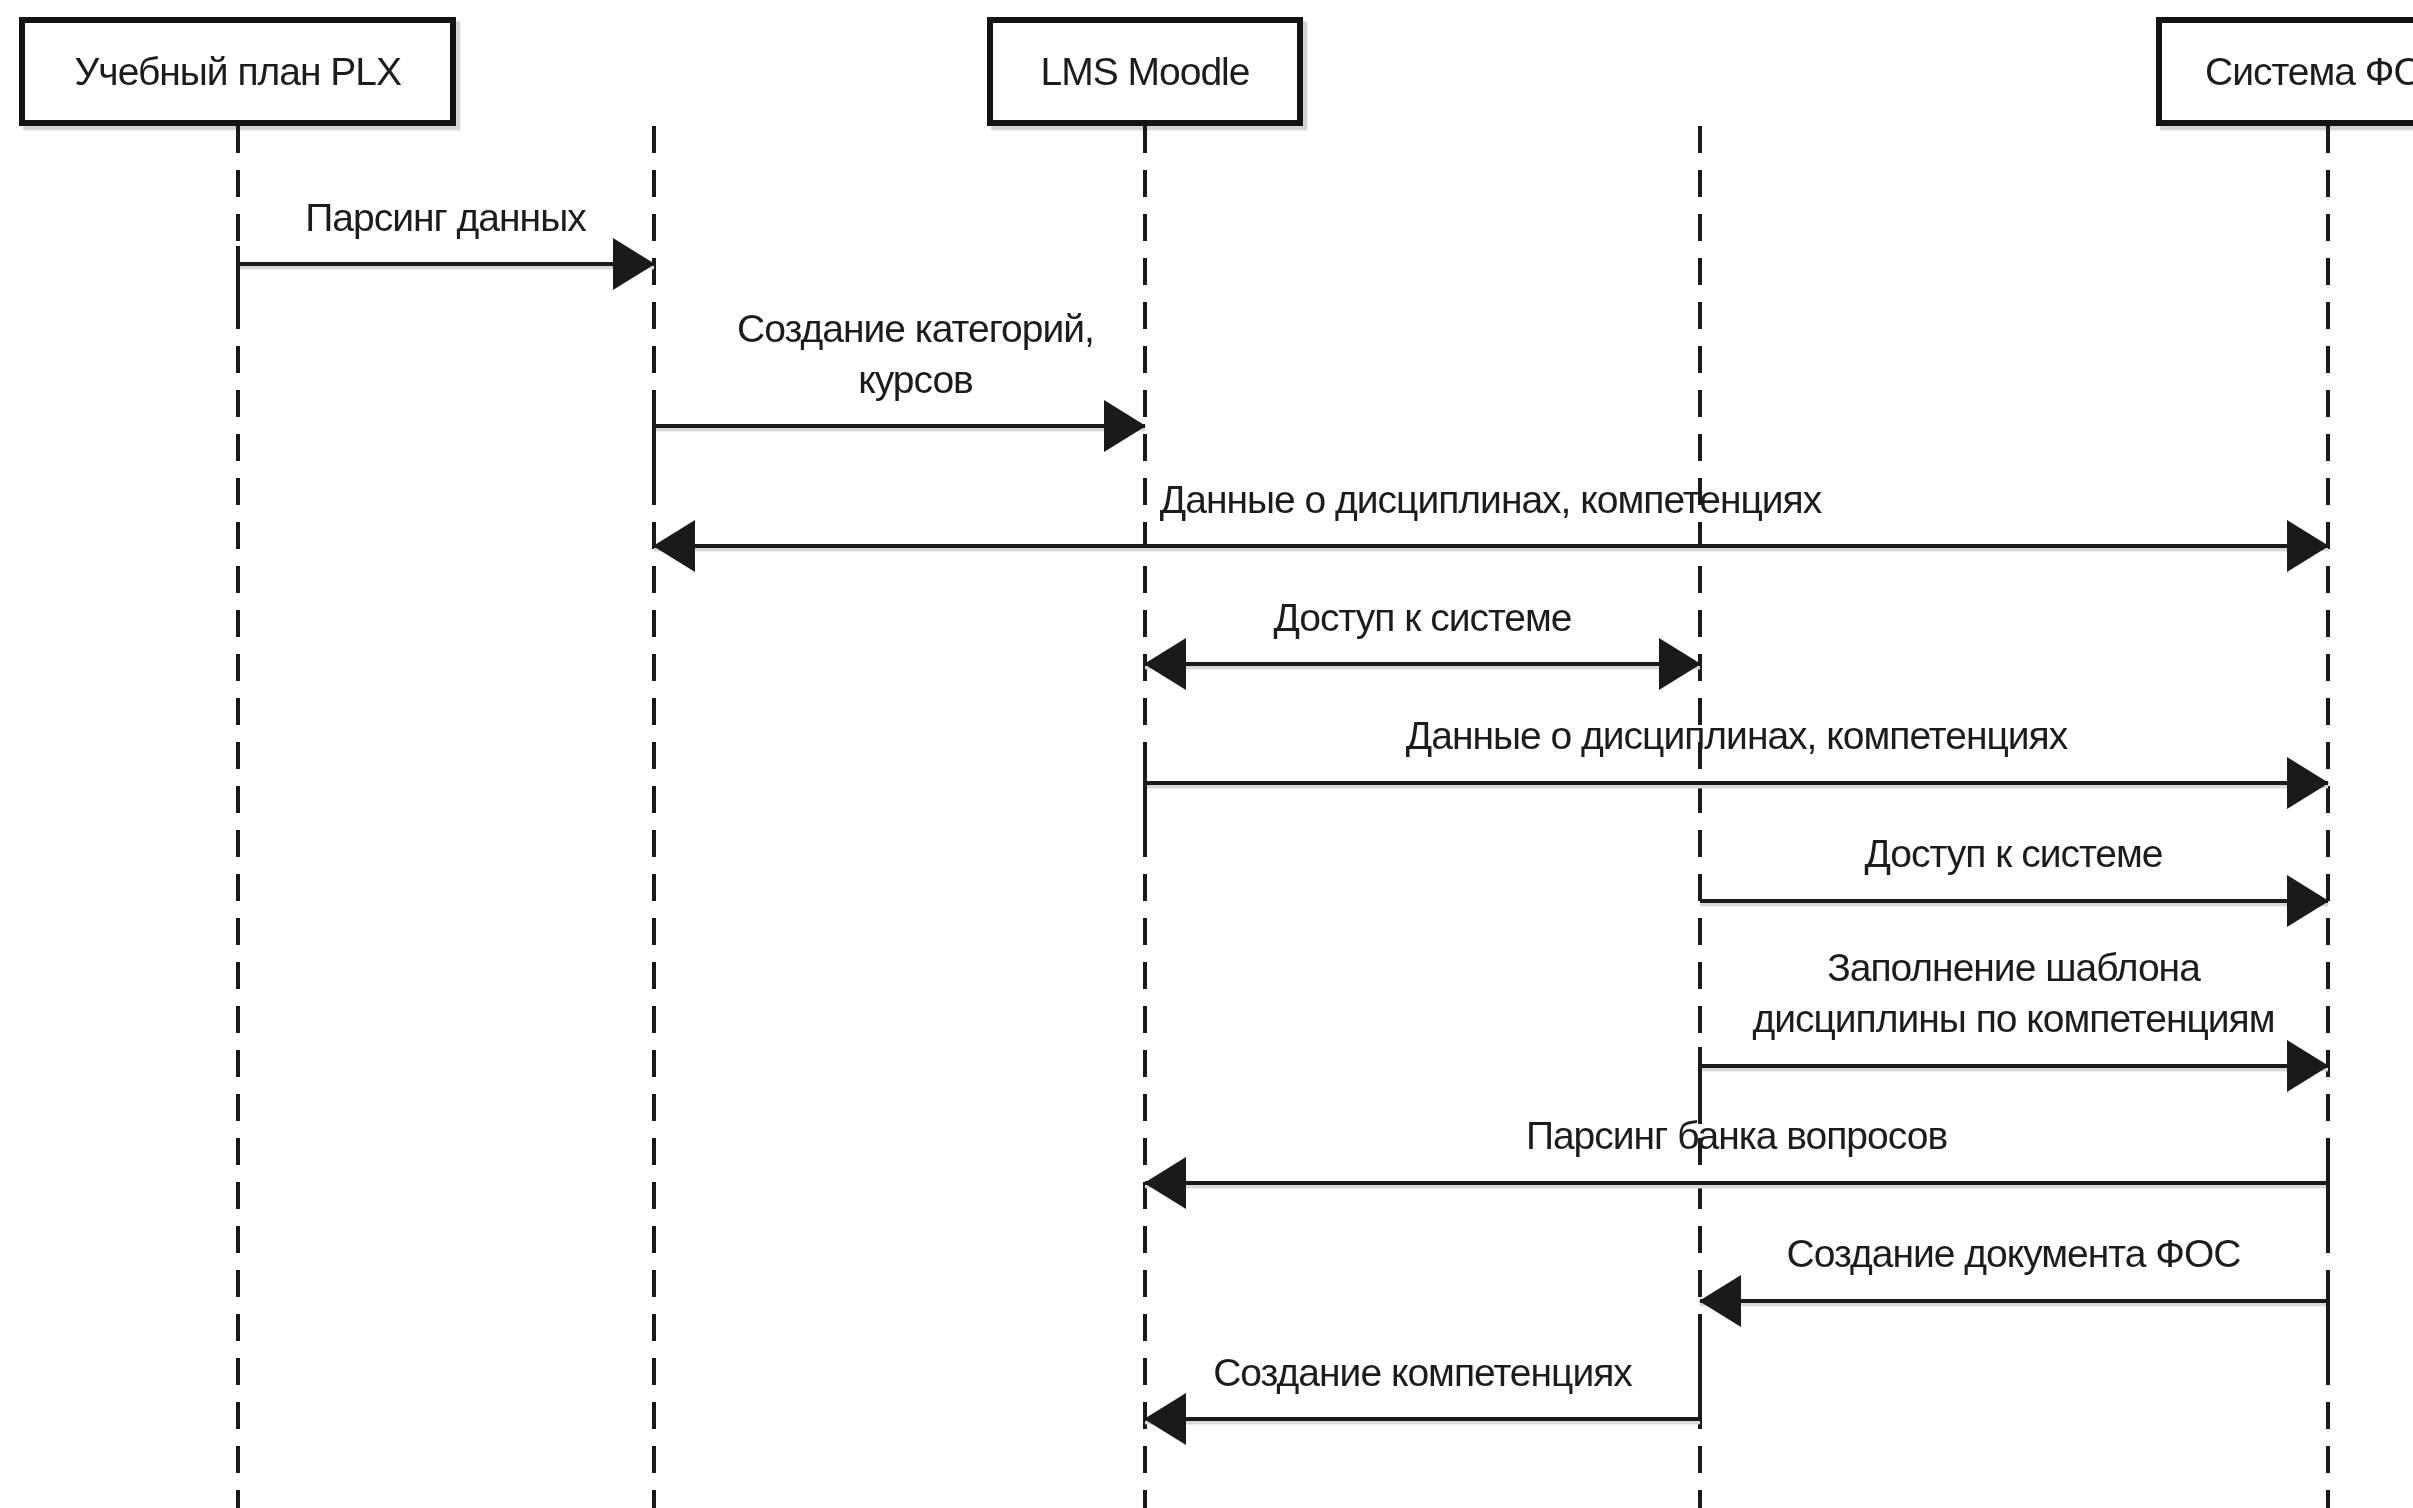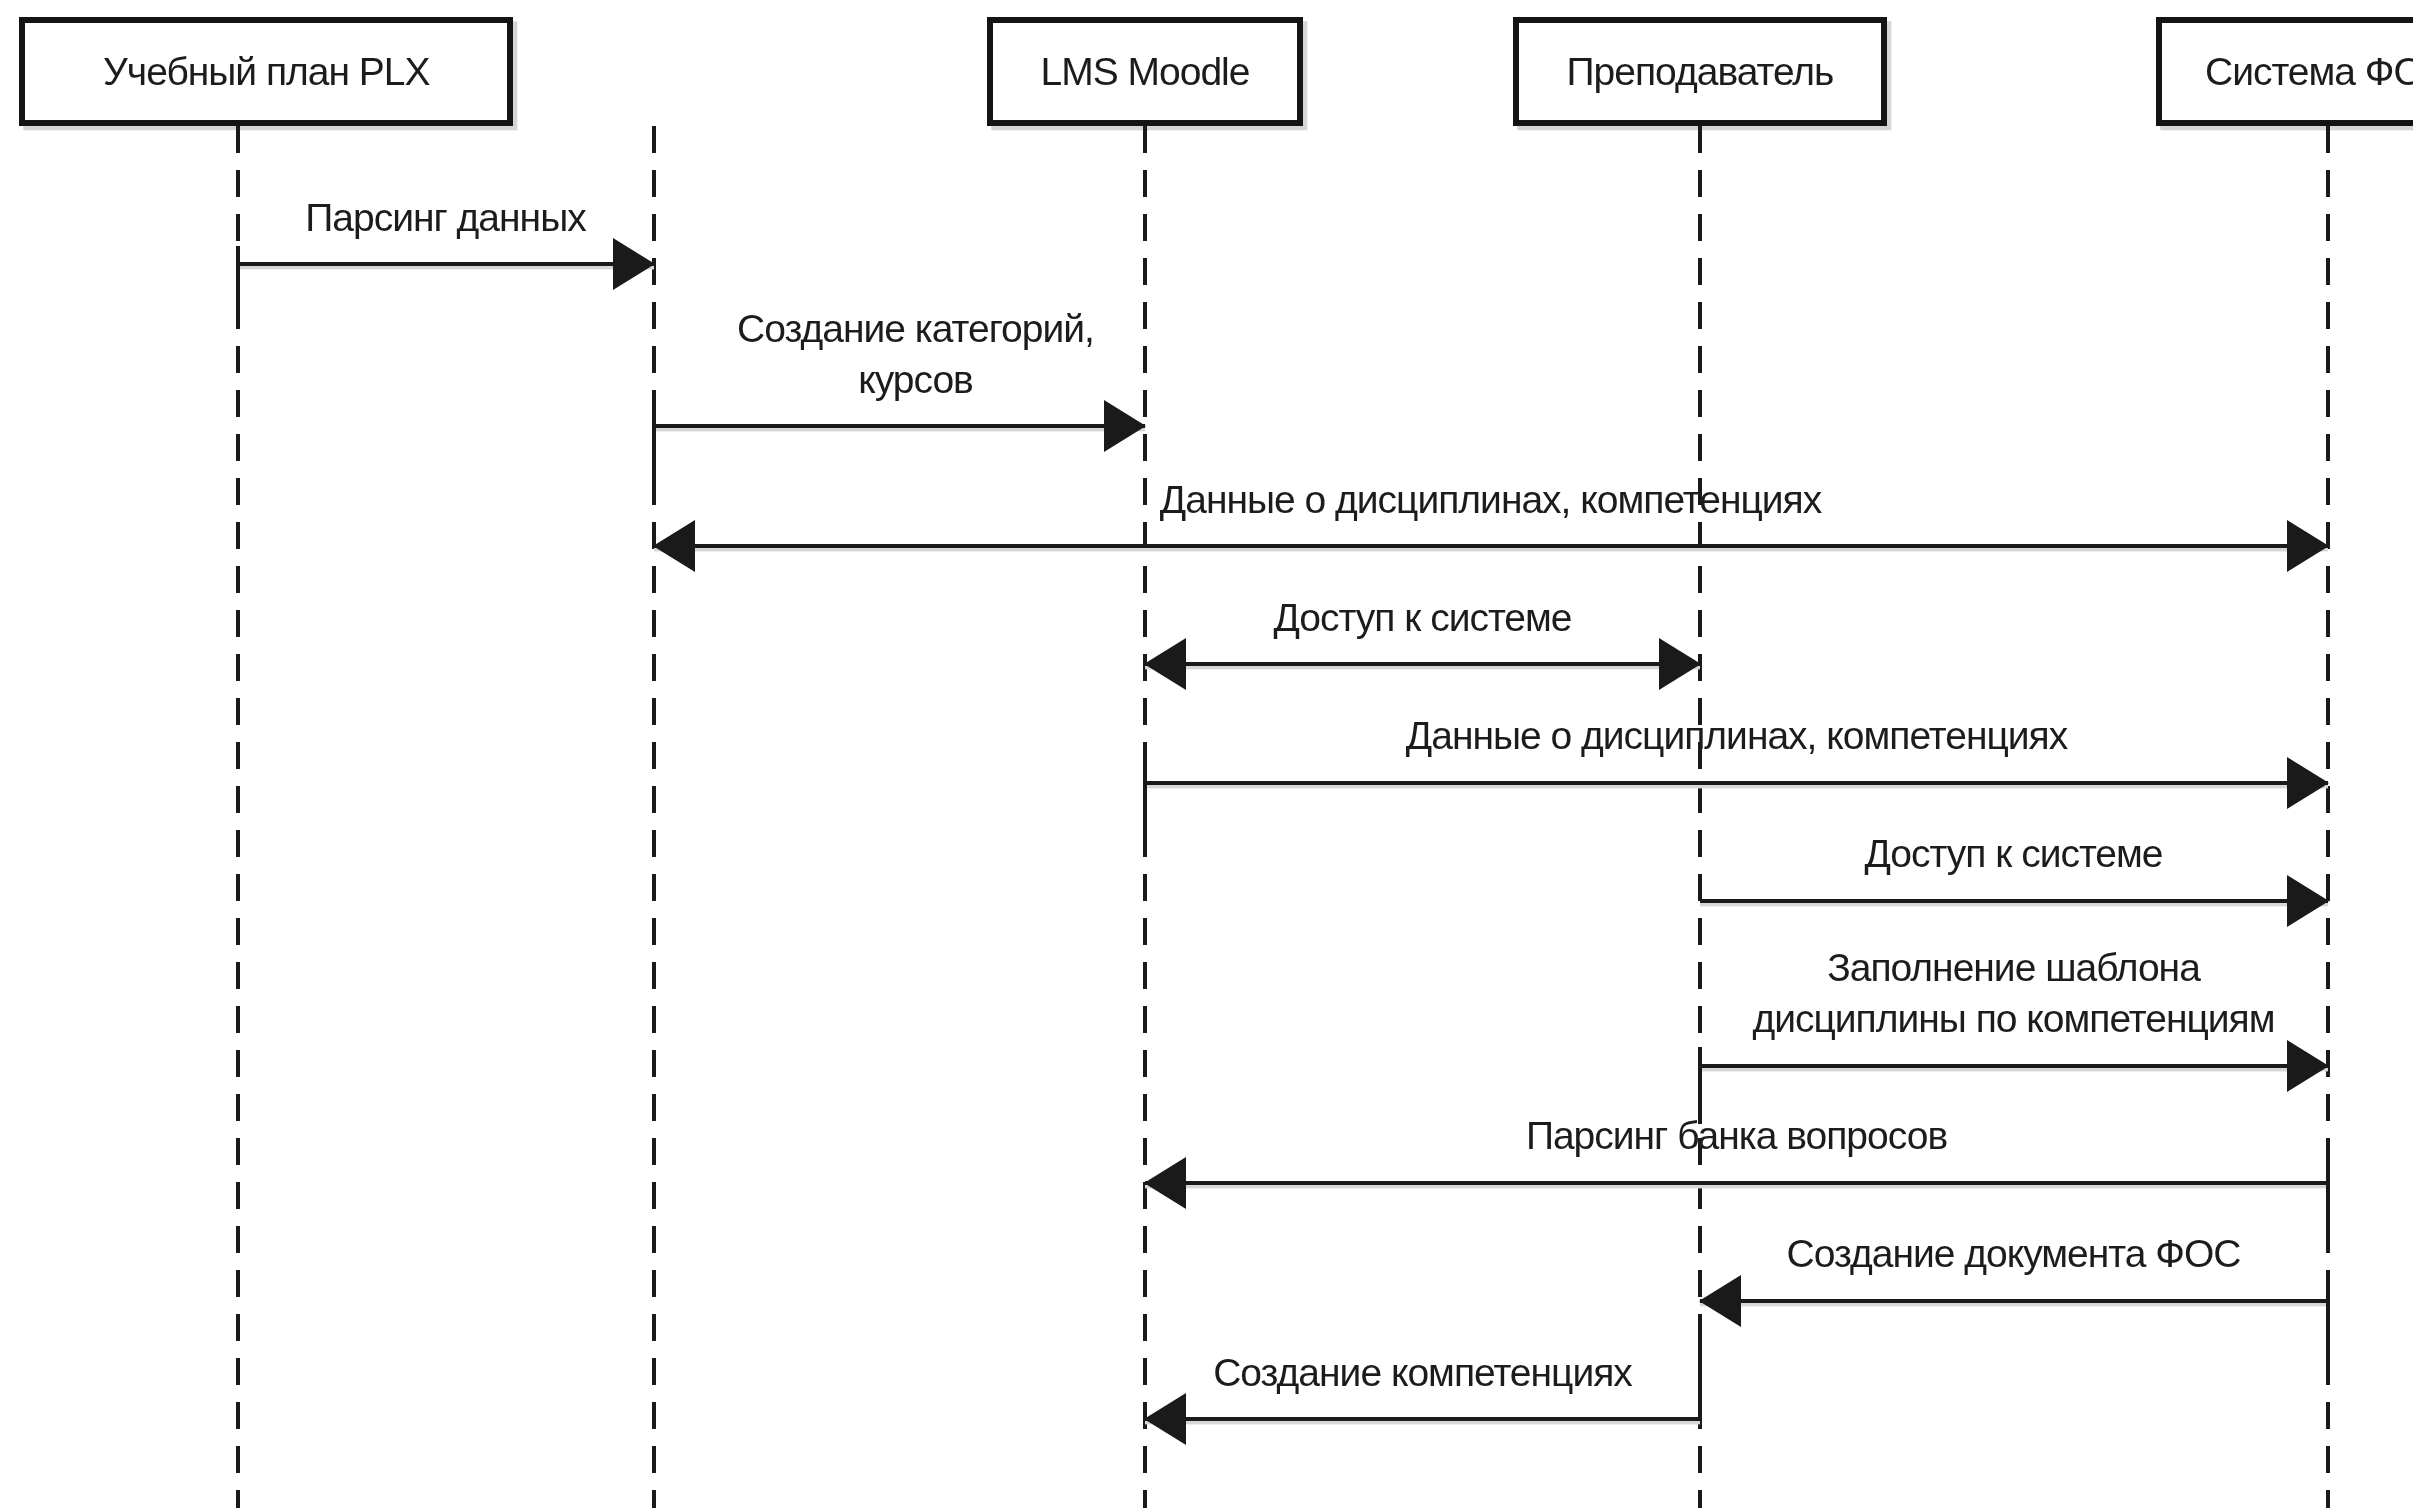--- a/index.html
+++ b/index.html
@@ -52,32 +52,29 @@
     white-space:pre-line;color:#1c1c1c;
   }
   .msg-stub{
     position:absolute;width:4.3px;background:#1a1a1a;
   }
 </style>
 </head>
 <body>
 
 <div id="stage" style="background: rgb(255, 255, 255);">
-    <div class="actor-box" style="left: 19.3px; width: 494px;">
+    <div class="actor-box" style="left: 19.3px; width: 437px;">
     <span class="actor-label">Учебный план PLX</span>
   </div>
     <div class="lifeline" style="left: 236px;"></div>
     <div class="lifeline" style="left: 652px;"></div>
     <div class="actor-box" style="left: 987px; width: 316px; text-align: center;">
     <span class="actor-label">LMS Moodle</span>
   </div>
     <div class="lifeline" style="left: 1143px;"></div>
-    <div class="actor-box" style="left: 1513px; width: 374px;">
-    <span class="actor-label">Преподаватель</span>
-  </div>
     <div class="lifeline" style="left: 1698px;"></div>
     <div class="actor-box" style="left: 2156px; width: 343px;">
     <span class="actor-label">Система ФОС</span>
   </div>
     <div class="lifeline" style="left: 2326px;"></div>
     <div class="message">
     <div class="msg-line" style="left: 237px; width: 417px; top: 262px;">
         <div class="arrowhead-right"></div>
       </div>
     <div class="msg-label" style="left: -182px; top: 192px;">Парсинг данных</div>

